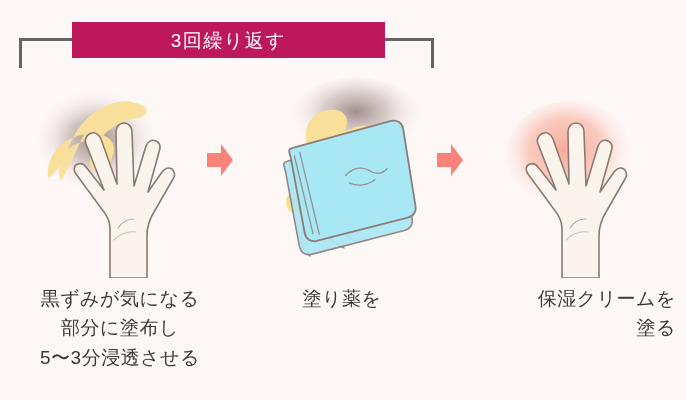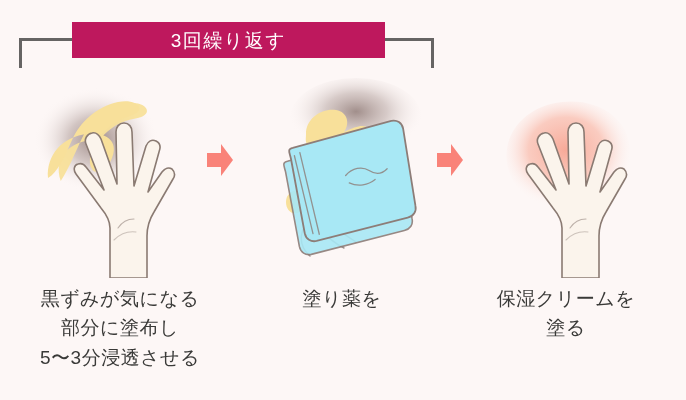--- a/index.html
+++ b/index.html
@@ -92,21 +92,21 @@
   .caption {
     position: absolute;
     text-align: center;
     color: #3a3a38;
     font-size: 19px;
     line-height: 1.55;
     letter-spacing: 0.5px;
   }
   .caption-1 { left: 10px;  top: 284px; width: 220px; }
   .caption-2 { left: 252px; top: 284px; width: 180px; }
-  .caption-3 { left: 456px; top: 284px; width: 220px; }
+  .caption-3 { left: 456px; top: 284px; width: 220px; text-align: right; }
   .caption-line { display: block; white-space: nowrap; }
 </style>
 </head>
 <body>
 
 <div class="canvas">
 
   <div class="bracket-line-h bracket-left-h"></div>
   <div class="bracket-line-v bracket-left-v"></div>
   <div class="bracket-line-h bracket-right-h"></div>

